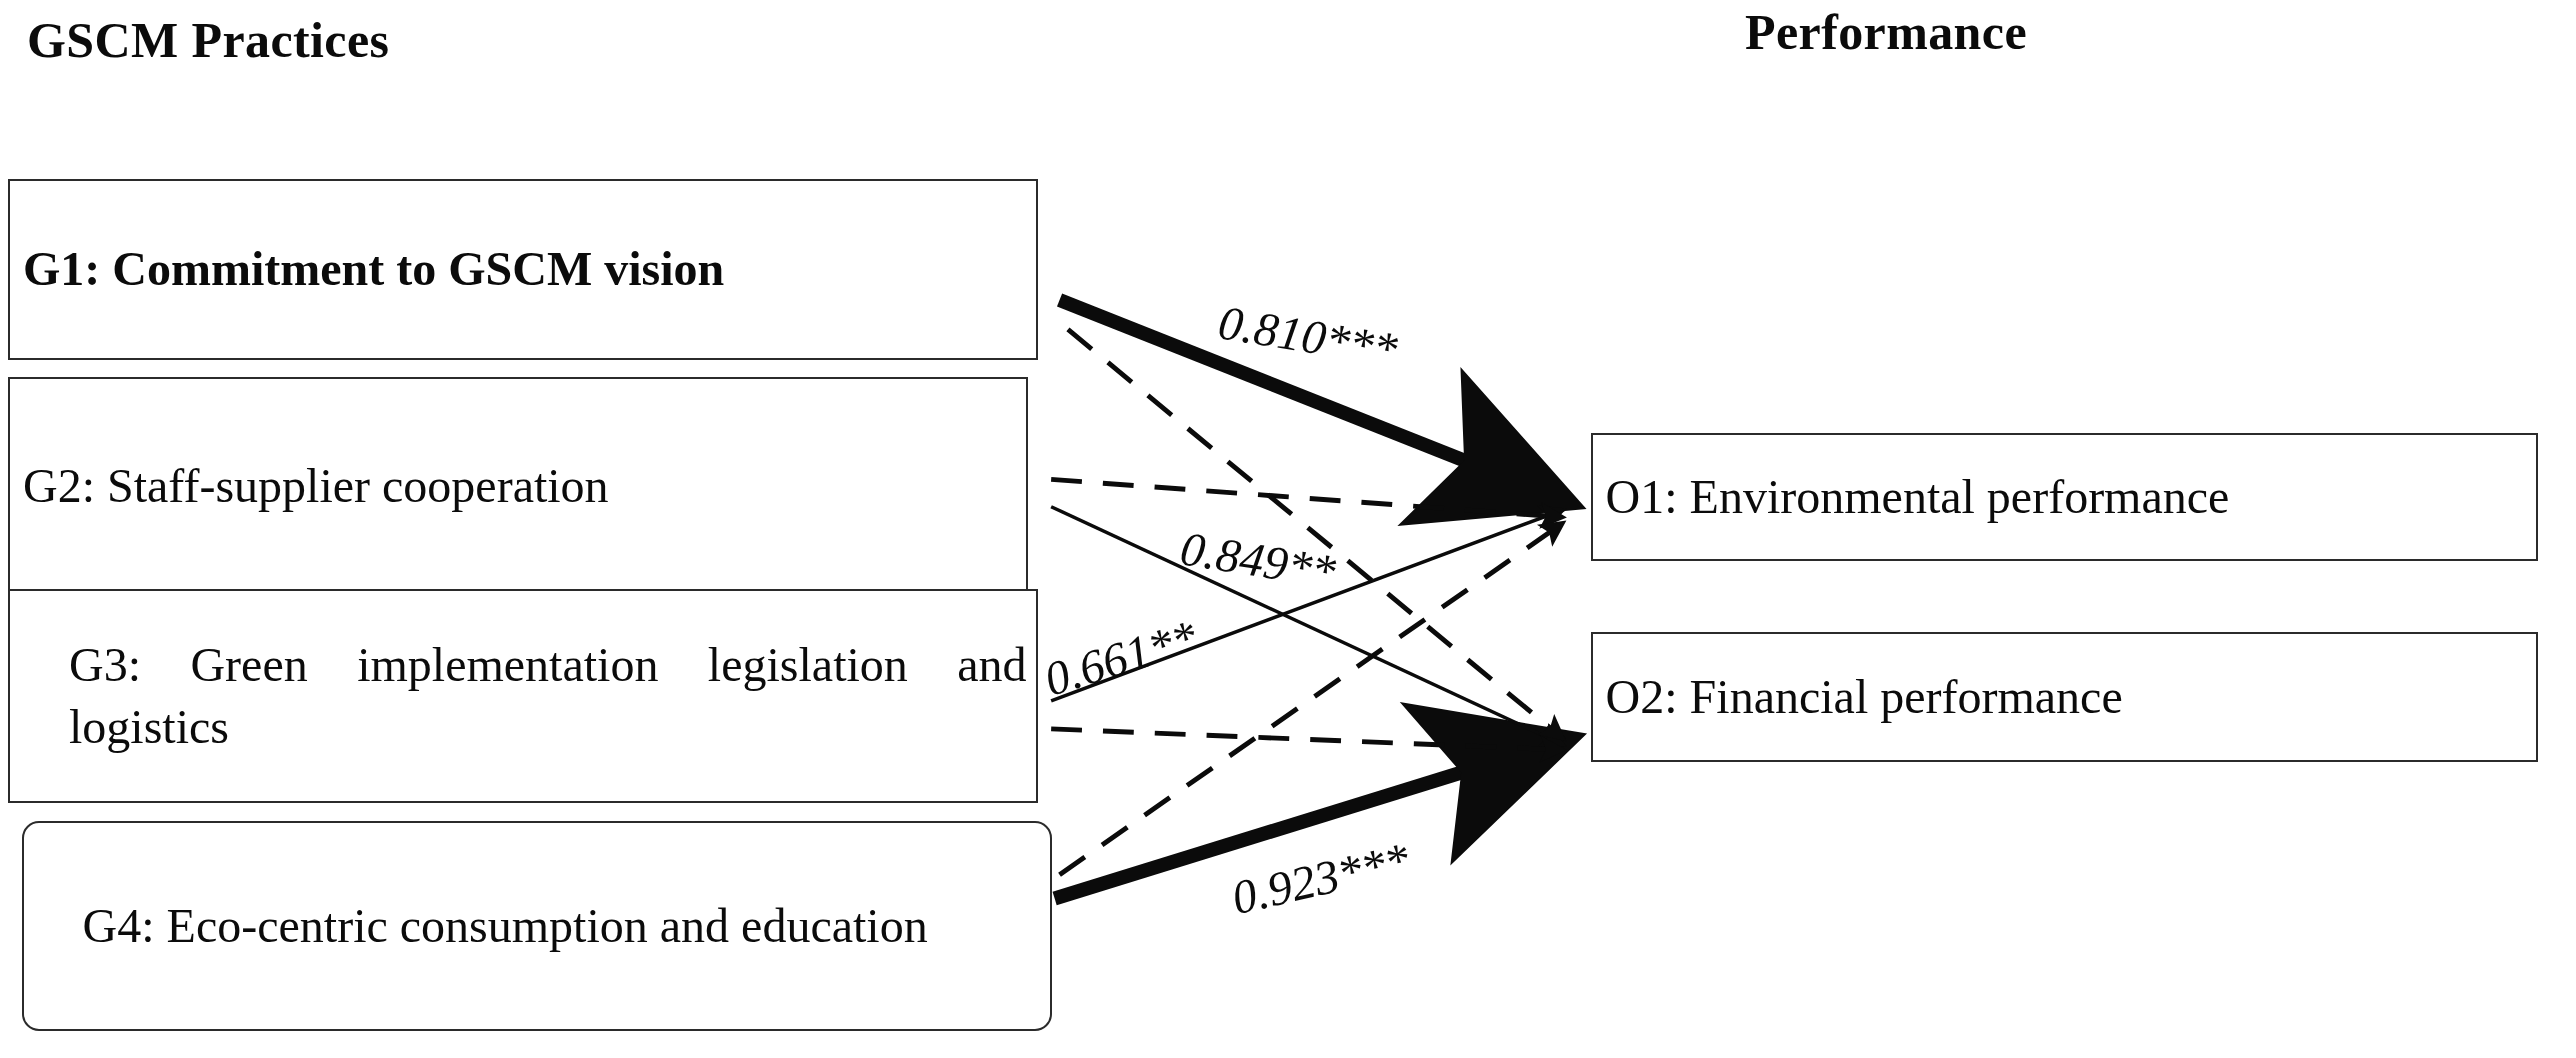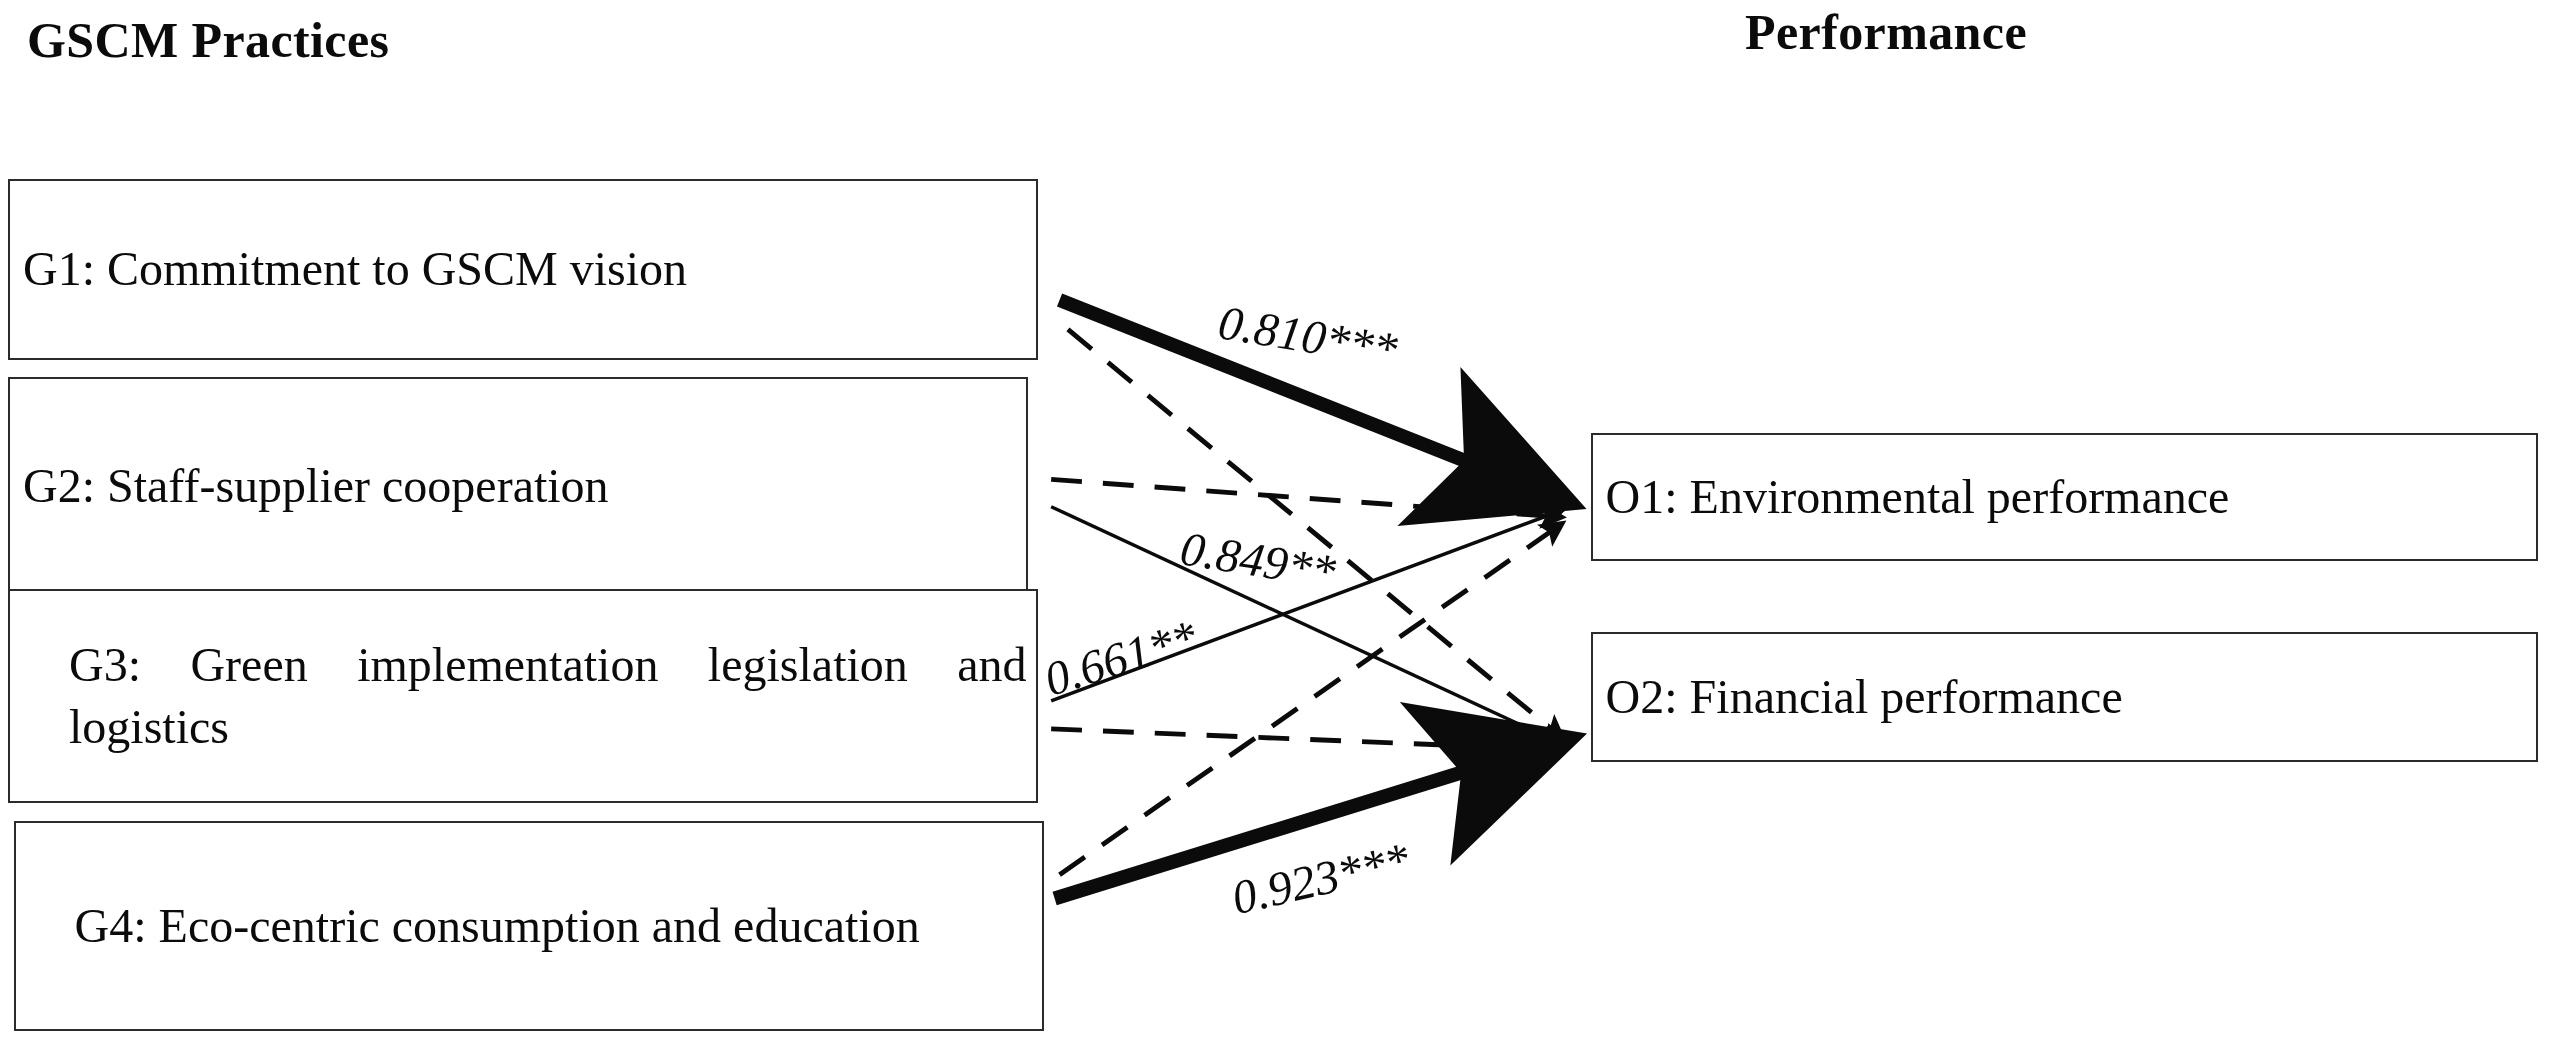--- a/index.html
+++ b/index.html
@@ -43,24 +43,24 @@
     font-size: 48px;
     line-height: 1.18;
     color: #0b0b0b;
     padding: 0 9.8px 0 12.6px;
     width: 100%;
     text-align: justify;
     text-align-last: left;
   }
   .node.two-line .node-label { line-height: 1.30; margin-left: 46px; }
 
-  #node-g1 { left: 8.4px;  top: 179px;  width: 1030px; height: 181px; }
+  #node-g1 { left: 8.4px;  top: 179px;  width: 1030px; height: 181px; font-weight: bold; }
   #node-g2 { left: 8.4px;  top: 377px;  width: 1020px; height: 218px; }
   #node-g3 { left: 8.4px;  top: 589px;  width: 1030px; height: 214px; }
-  #node-g4 { left: 14px;  top: 821px; width: 1030px; height: 210px; }
+  #node-g4 { left: 22px;  top: 821px; width: 1030px; height: 210px; border-radius: 17px; }
 
   #node-o1 { left: 1591px; top: 433px;  width: 947px; height: 128px; }
   #node-o2 { left: 1591px; top: 620px;  width: 947px; height: 130px; margin-top: 12px; }
 
   #node-o1 .node-label,
   #node-o2 .node-label { text-align: left; text-align-last: left; }
 
   
   #paths {
     position: absolute;

